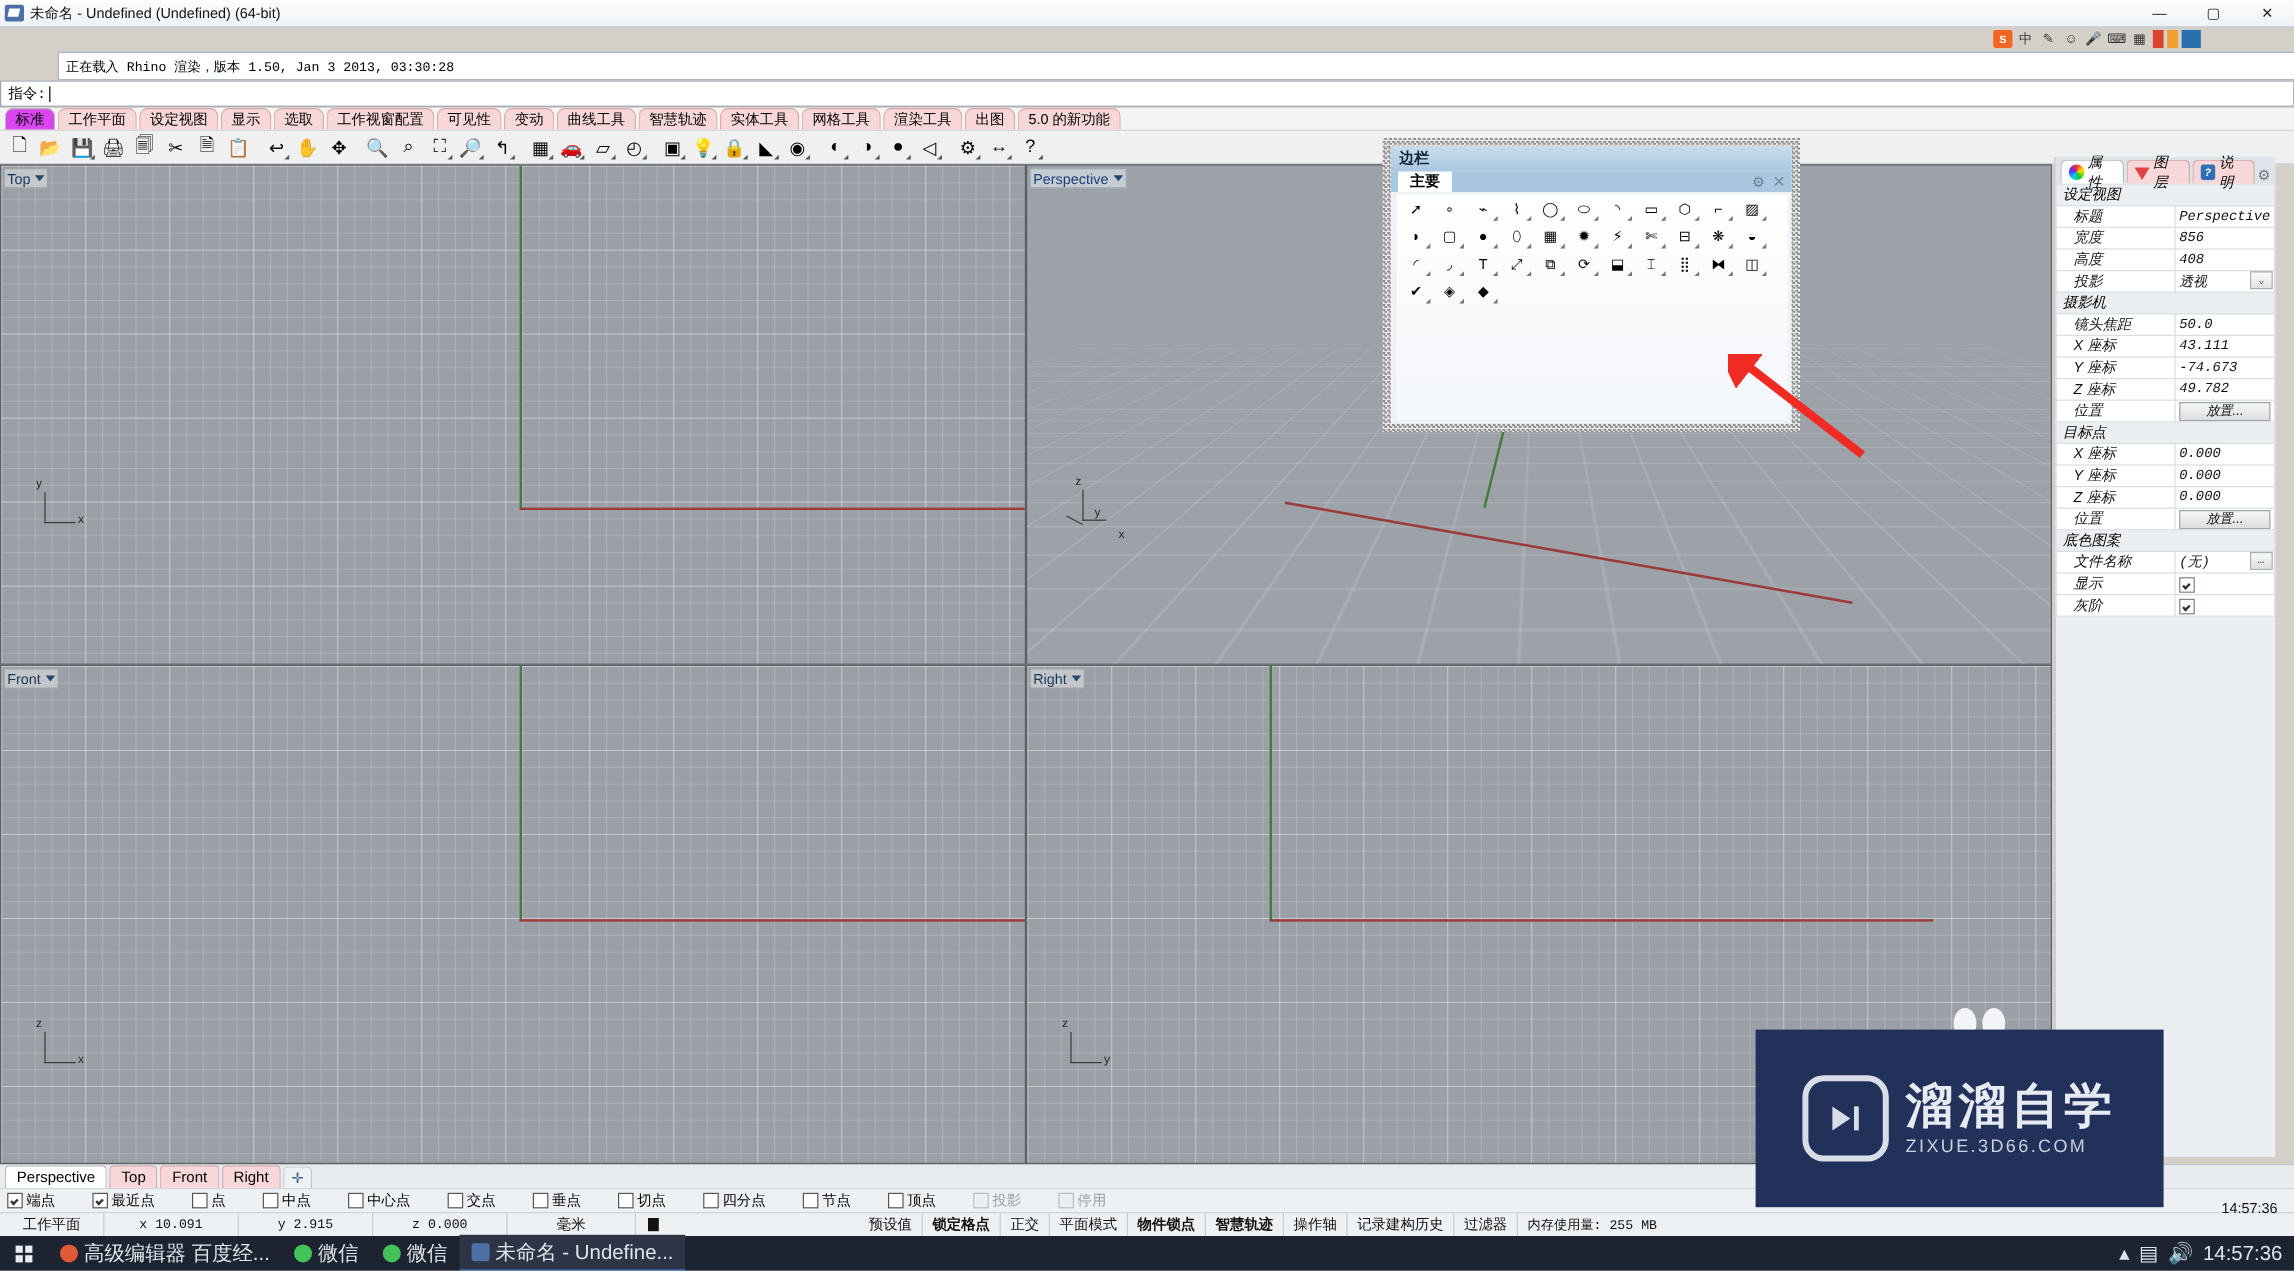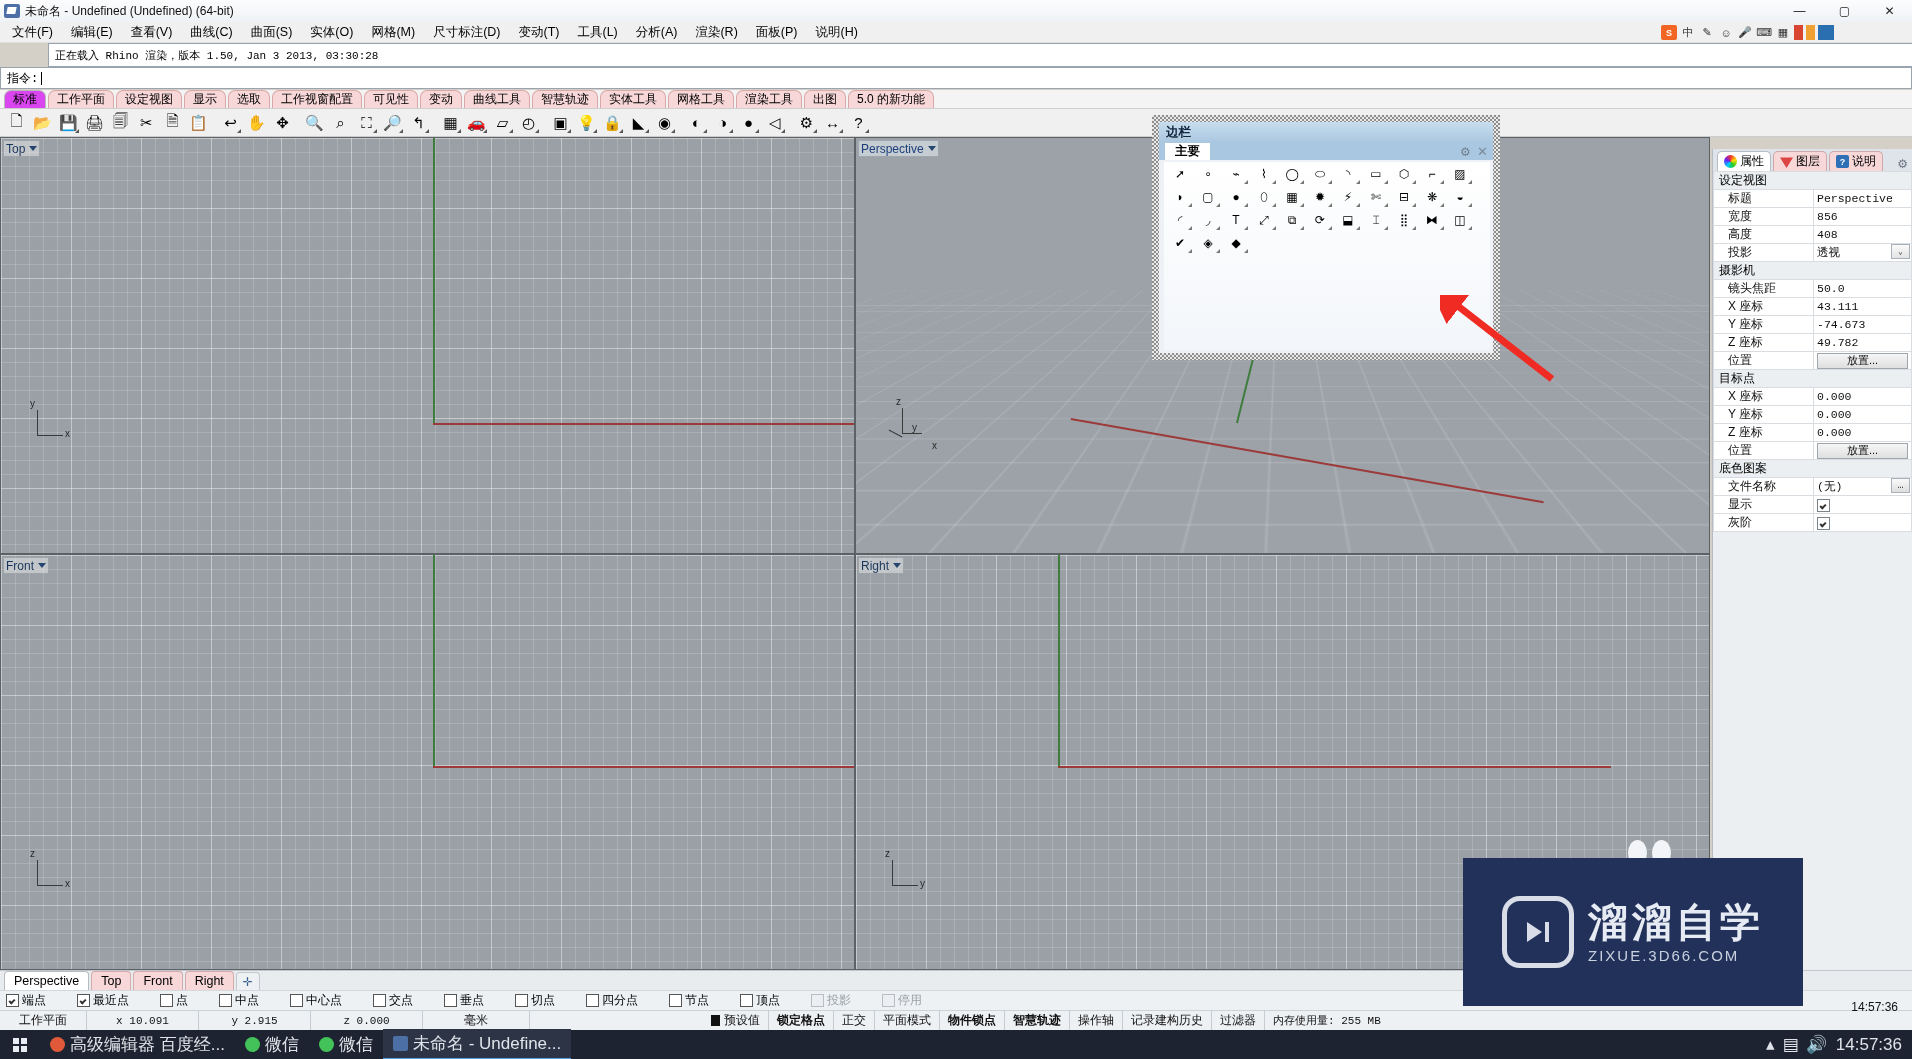--- a/index.html
+++ b/index.html
@@ -156,22 +156,22 @@
   .fbi{width:26px;height:23px;position:relative;display:flex;align-items:center;
        justify-content:center;margin-right:2px;}
   .fbi .corner{position:absolute;right:1px;bottom:1px;width:0;height:0;
     border-left:4px solid transparent;border-bottom:4px solid #777;}
 
   
   .arrow{position:absolute;left:1440px;top:295px;width:120px;height:90px;z-index:30;
          pointer-events:none;}
 
   
-  .rpanel{position:absolute;left:1712px;top:149px;width:200px;height:833px;background:#eceff2;
-          border-left:1px solid #b7bcc2;box-sizing:border-box;}
+  .rpanel{position:absolute;left:1712px;top:131px;width:184px;height:833px;background:#eceff2;
+          border-left:1px solid #b7bcc2;box-sizing:border-box;font-style:italic;}
   .rtabs{display:flex;align-items:flex-end;height:22px;padding-left:4px;background:#dfe4ea;}
   .rtab{height:19px;display:flex;align-items:center;gap:3px;padding:0 6px;font-size:12px;
         background:#f7d7d7;border:1px solid #cfa9a9;border-bottom:none;border-radius:5px 5px 0 0;margin-right:2px;}
   .rtab.active{background:#fff;border-color:#b6bcc2;}
   .rtab .ci{width:13px;height:13px;border-radius:50%;
             background:conic-gradient(#e33,#fd0,#2c2,#0cf,#62f,#e33);}
   .rtab .li{width:13px;height:13px;background:#d44;clip-path:polygon(0 20%,100% 20%,50% 100%);}
   .rtab .hi{width:13px;height:13px;background:#2f6fb5;color:#fff;font-size:9px;font-weight:bold;
             display:flex;align-items:center;justify-content:center;border-radius:2px;}
   .rgear{margin-left:auto;margin-right:4px;color:#6b7580;font-size:12px;}
@@ -259,36 +259,20 @@
   <div class="titlebar">
     <div class="ticon"></div>
     <div class="ttext">未命名 - Undefined (Undefined) (64-bit)</div>
     <div class="winbtns">
       <div class="winbtn">—</div>
       <div class="winbtn">▢</div>
       <div class="winbtn close">✕</div>
     </div>
   </div>
 
-  <div class="menubar">
-    <div class="menuitem">文件(F)</div>
-    <div class="menuitem">编辑(E)</div>
-    <div class="menuitem">查看(V)</div>
-    <div class="menuitem">曲线(C)</div>
-    <div class="menuitem">曲面(S)</div>
-    <div class="menuitem">实体(O)</div>
-    <div class="menuitem">网格(M)</div>
-    <div class="menuitem">尺寸标注(D)</div>
-    <div class="menuitem">变动(T)</div>
-    <div class="menuitem">工具(L)</div>
-    <div class="menuitem">分析(A)</div>
-    <div class="menuitem">渲染(R)</div>
-    <div class="menuitem">面板(P)</div>
-    <div class="menuitem">说明(H)</div>
-  </div>
 
   <div class="tray">
     <div class="sogou">S</div>
     <div class="trayIco">中</div>
     <div class="trayIco">✎</div>
     <div class="trayIco">☺</div>
     <div class="trayIco">🎤</div>
     <div class="trayIco">⌨</div>
     <div class="trayIco">▦</div>
     <div class="trayRed"></div>
@@ -672,21 +656,21 @@
         <span>停用</span>
       </div>
     </div>
 
   <div class="status">
     <div class="scell" style="width:70px">工作平面</div>
     <div class="scell mono" style="width:95px">x 10.091</div>
     <div class="scell mono" style="width:95px">y 2.915</div>
     <div class="scell mono" style="width:95px">z 0.000</div>
     <div class="scell" style="width:90px">毫米</div>
-    <div class="scell" style="width:220px;justify-content:flex-end;padding-left:10px;">
+    <div class="scell" style="width:220px;justify-content:space-between;padding-left:10px;">
       <span class="swatch"></span>
       <span>预设值</span>
     </div>
     <div class="scell bold">锁定格点</div>
     <div class="scell">正交</div>
     <div class="scell">平面模式</div>
     <div class="scell bold">物件锁点</div>
     <div class="scell bold">智慧轨迹</div>
     <div class="scell">操作轴</div>
     <div class="scell">记录建构历史</div>

